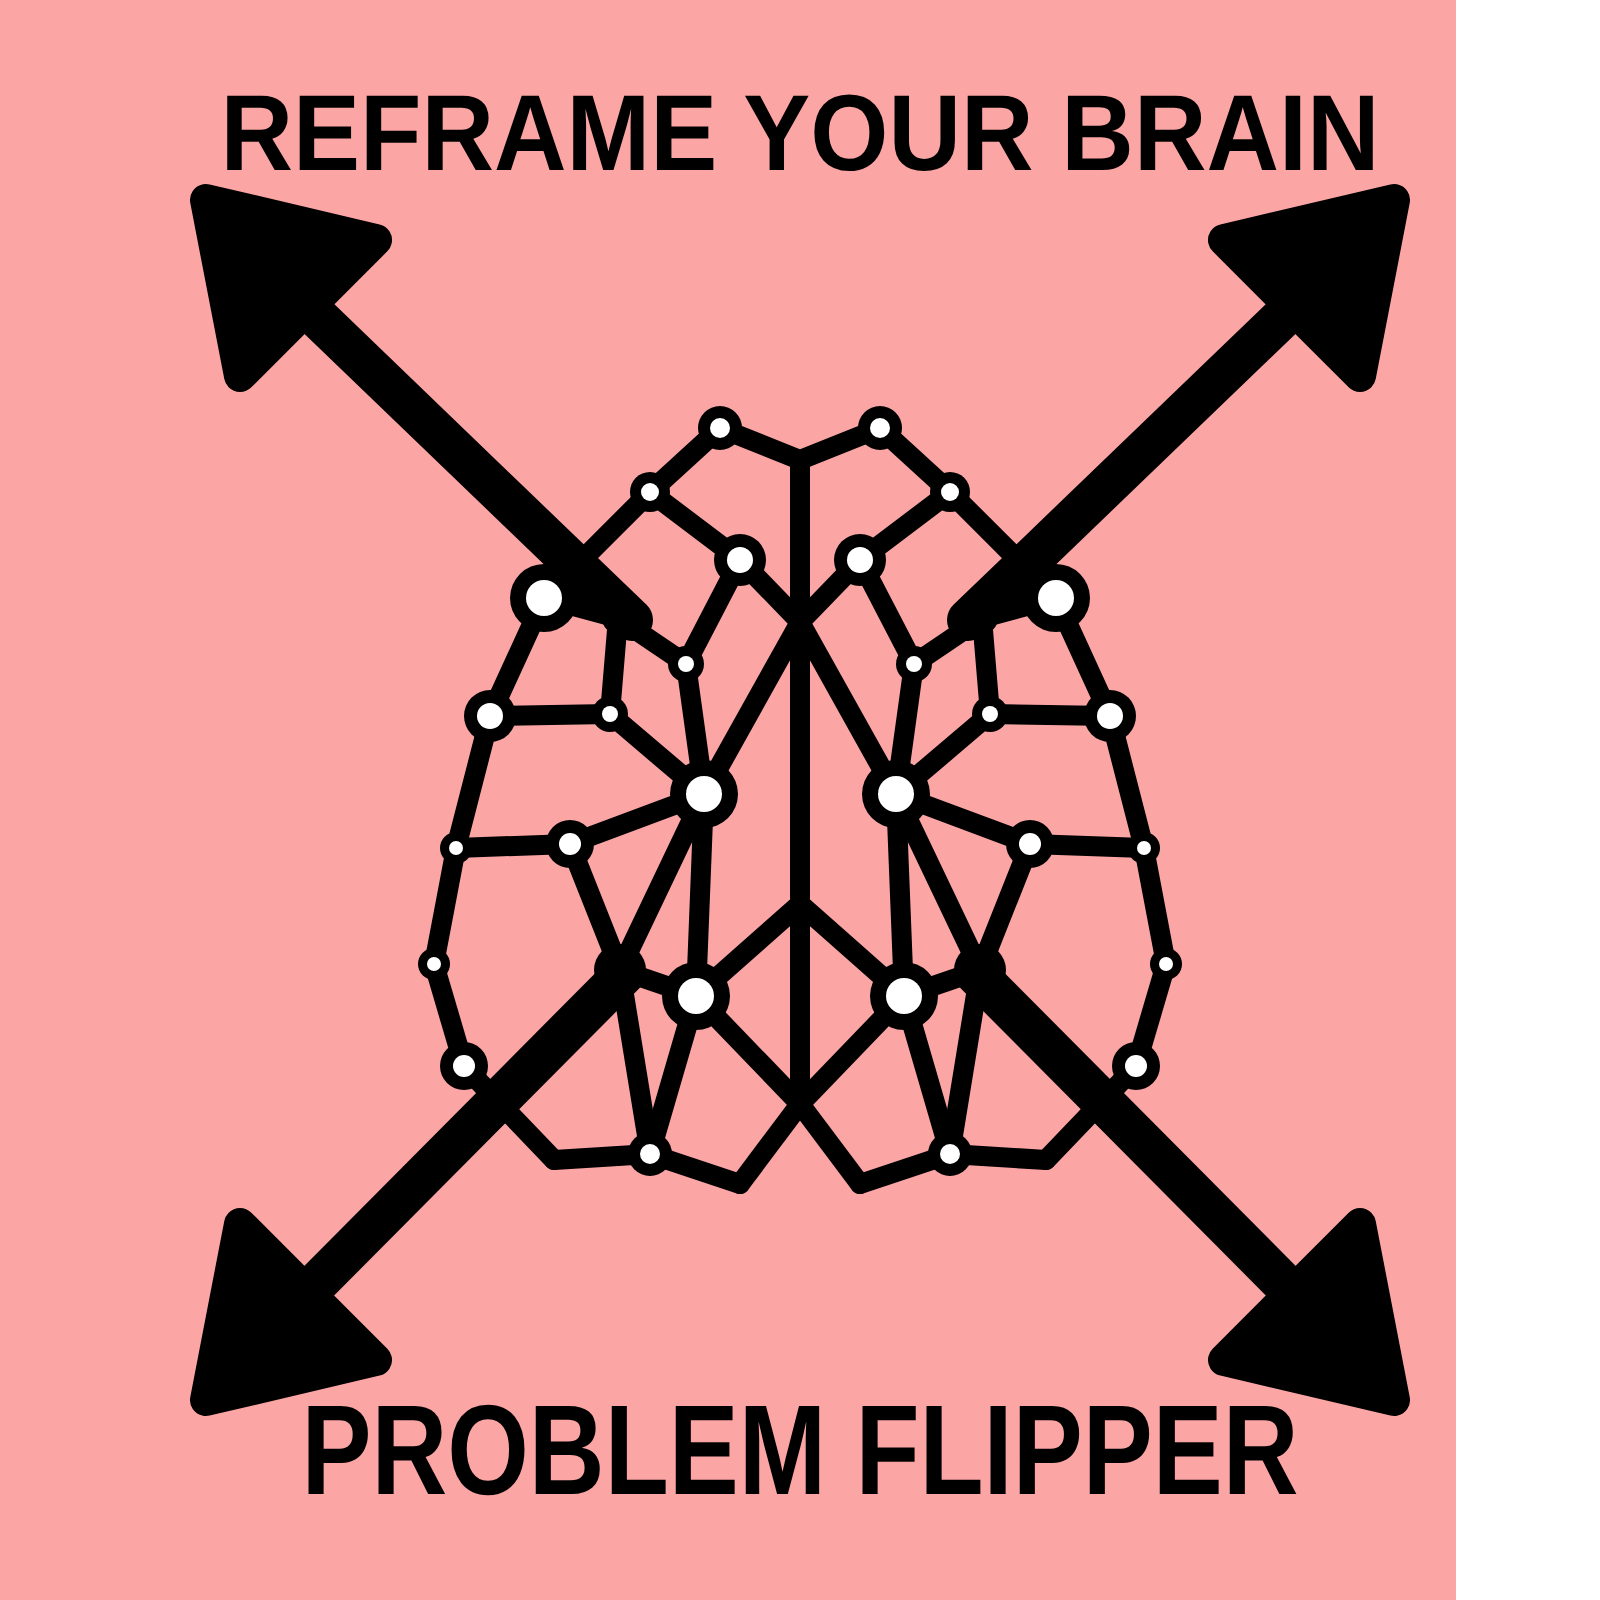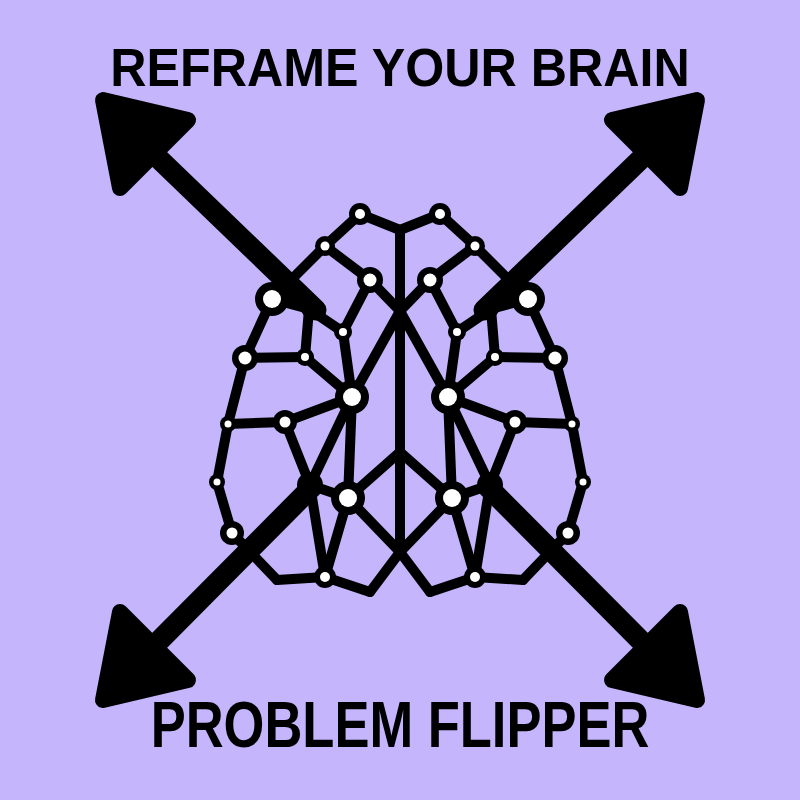--- a/index.html
+++ b/index.html
@@ -2,23 +2,23 @@
 <html><head>
 <meta charset="utf-8">
 <style>
   html, body {
     margin: 0;
     padding: 0;
     background: #ffffff;
   }
   .poster {
     position: relative;
-    width: 800px;
+    width: 728px;
     height: 800px;
-    background: #c4b5fd;
+    background: #fca5a5;
     overflow: hidden;
     font-family: "Liberation Sans", sans-serif;
   }
   .title {
     position: absolute;
     left: 0;
     width: 800px;
     text-align: center;
     font-weight: bold;
     color: #000000;

